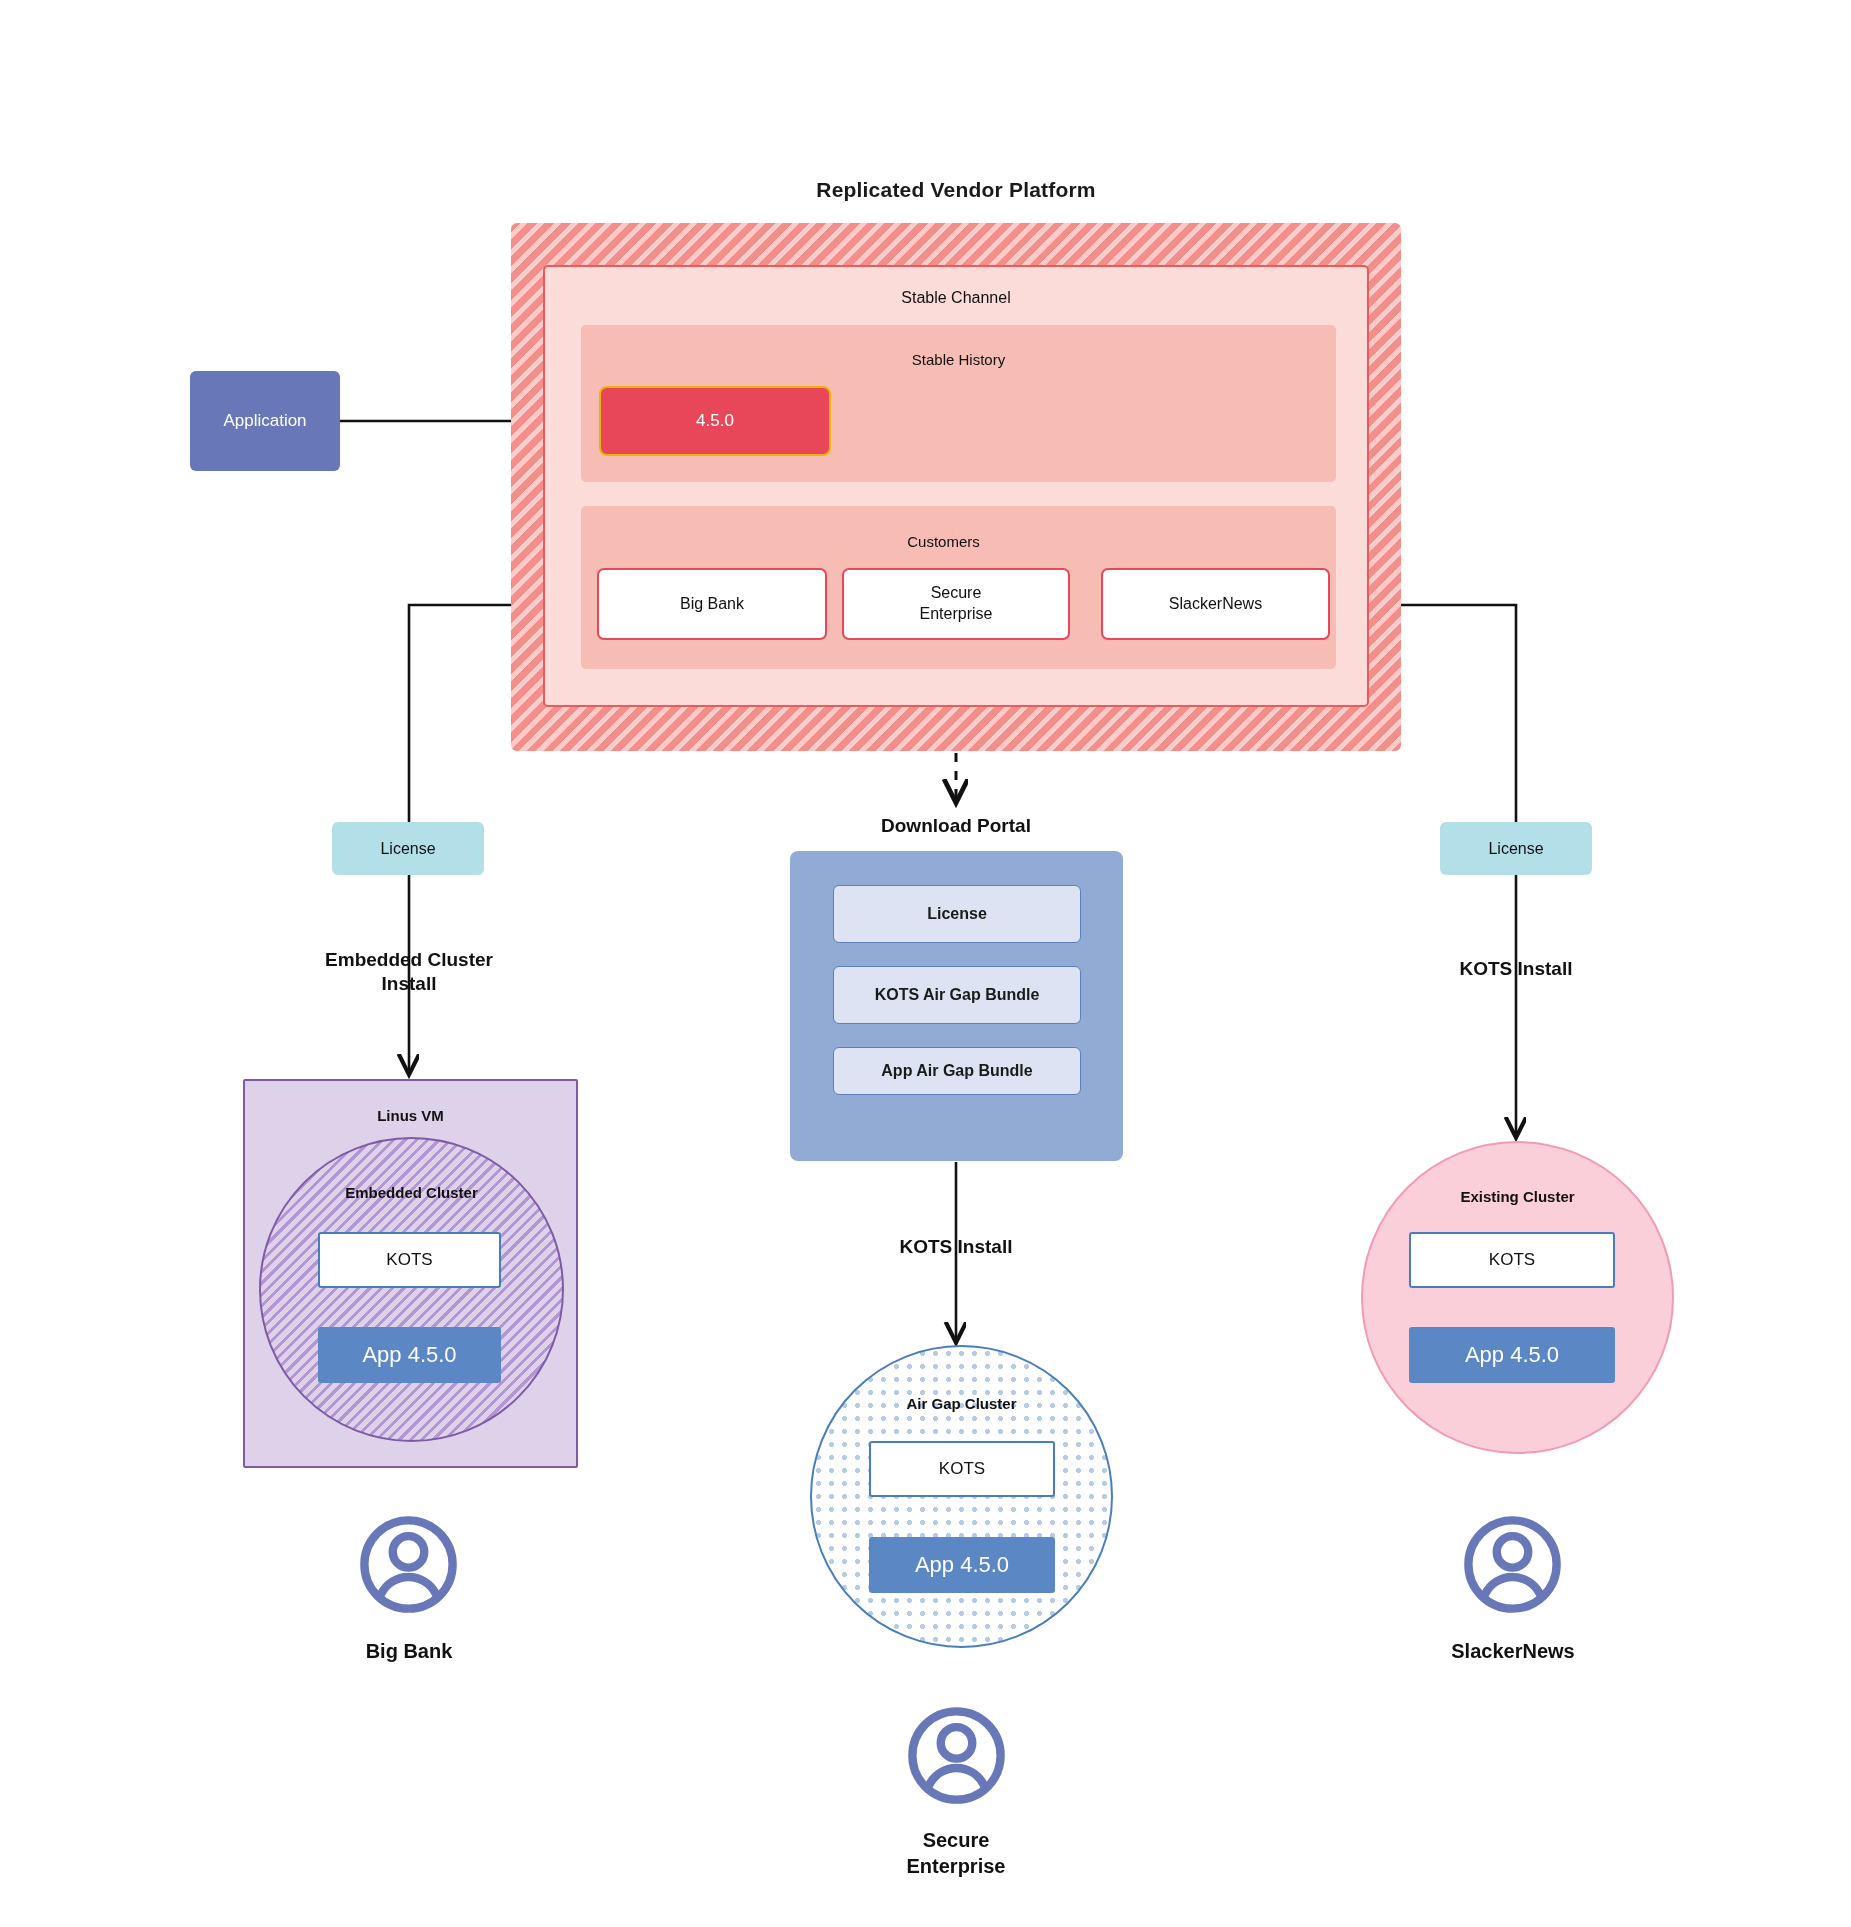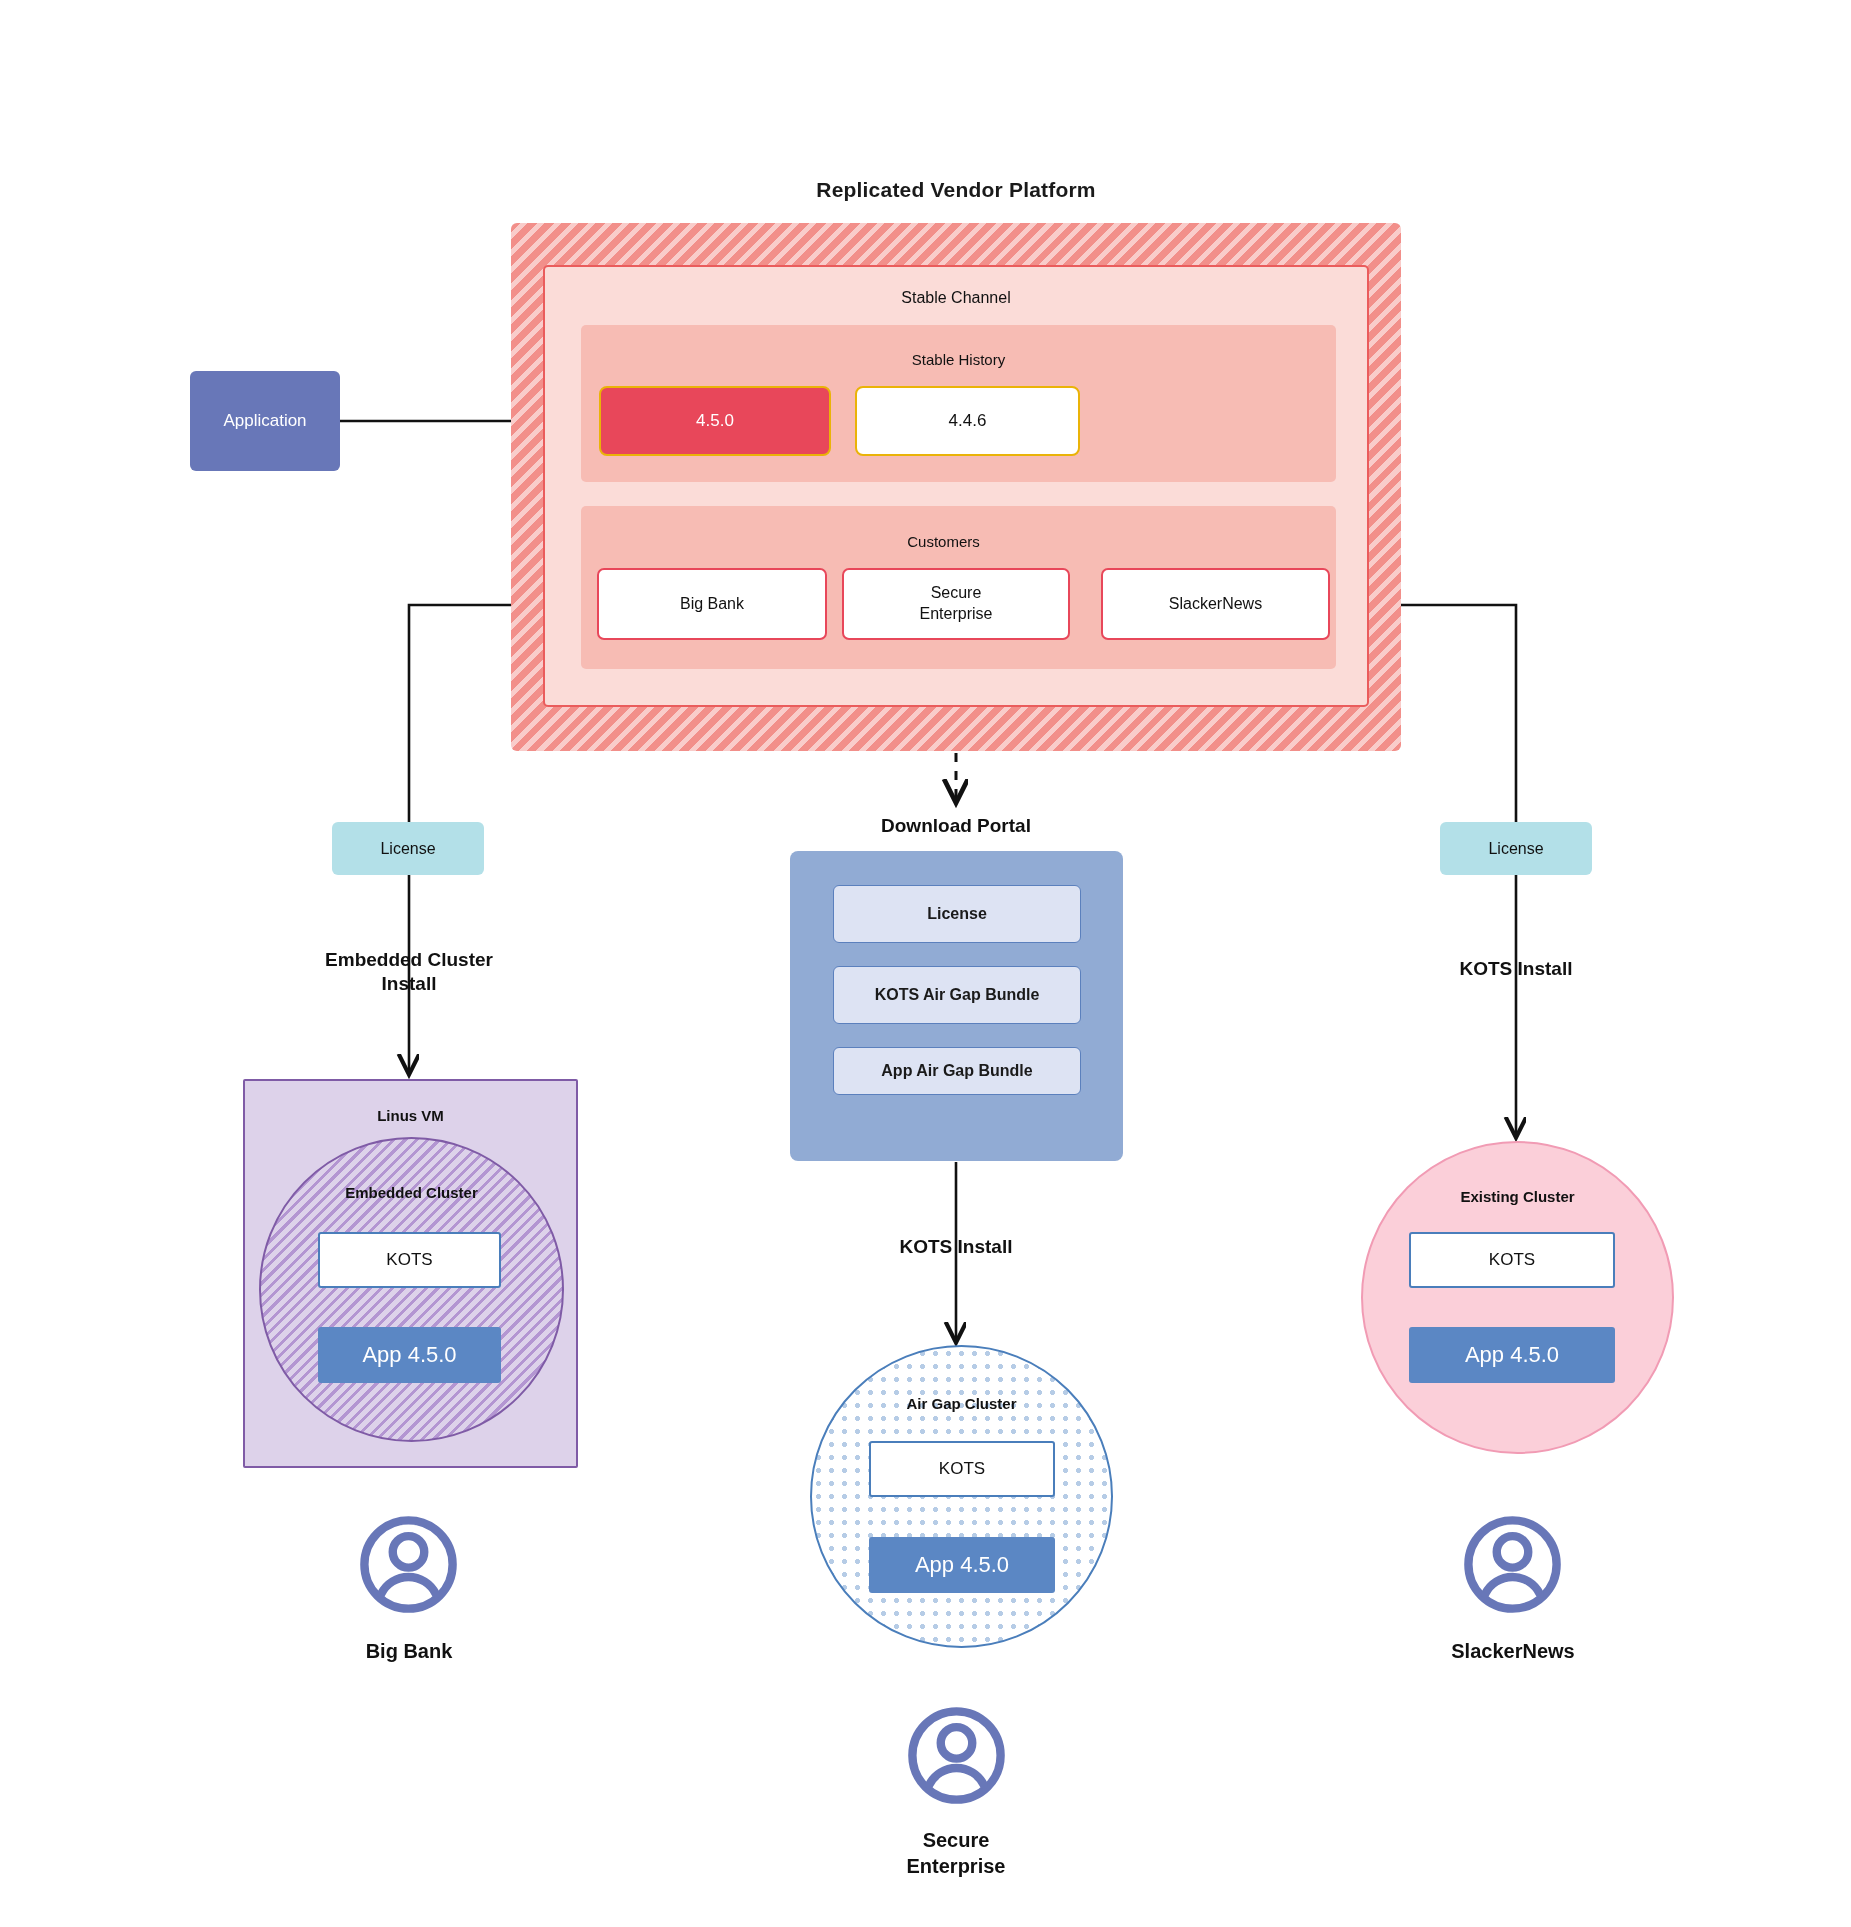--- a/index.html
+++ b/index.html
@@ -201,21 +201,20 @@
   <div class="abs platform-outer" style="left:511px; top:223px; width:890px; height:528px;"></div>
 
   <div class="abs channel-box" style="left:543px; top:265px; width:826px; height:442px;"></div>
 
   <div class="abs title-md" style="left:543px; top:289px; width:826px; font-size:16px; font-weight:400;">Stable Channel</div>
 
   <div class="abs inner-panel" style="left:581px; top:325px; width:755px; height:157px;"></div>
   <div class="abs label-sm" style="left:581px; top:351px; width:755px;">Stable History</div>
 
   <div class="abs release-box current" style="left:599px; top:386px; width:232px; height:70px;">4.5.0</div>
-  <div class="abs release-box past" style="left:855px; top:386px; width:225px; height:70px;">4.4.6</div>
 
   <div class="abs inner-panel" style="left:581px; top:506px; width:755px; height:163px;"></div>
   <div class="abs label-sm" style="left:581px; top:533px; width:725px;">Customers</div>
 
   <div class="abs customer-box" style="left:597px; top:568px; width:230px; height:72px;">
     <span>Big Bank</span>
   </div>
   <div class="abs customer-box" style="left:842px; top:568px; width:228px; height:72px; white-space:pre-line;">
     <span style="white-space:pre-line;">Secure
 Enterprise</span>

